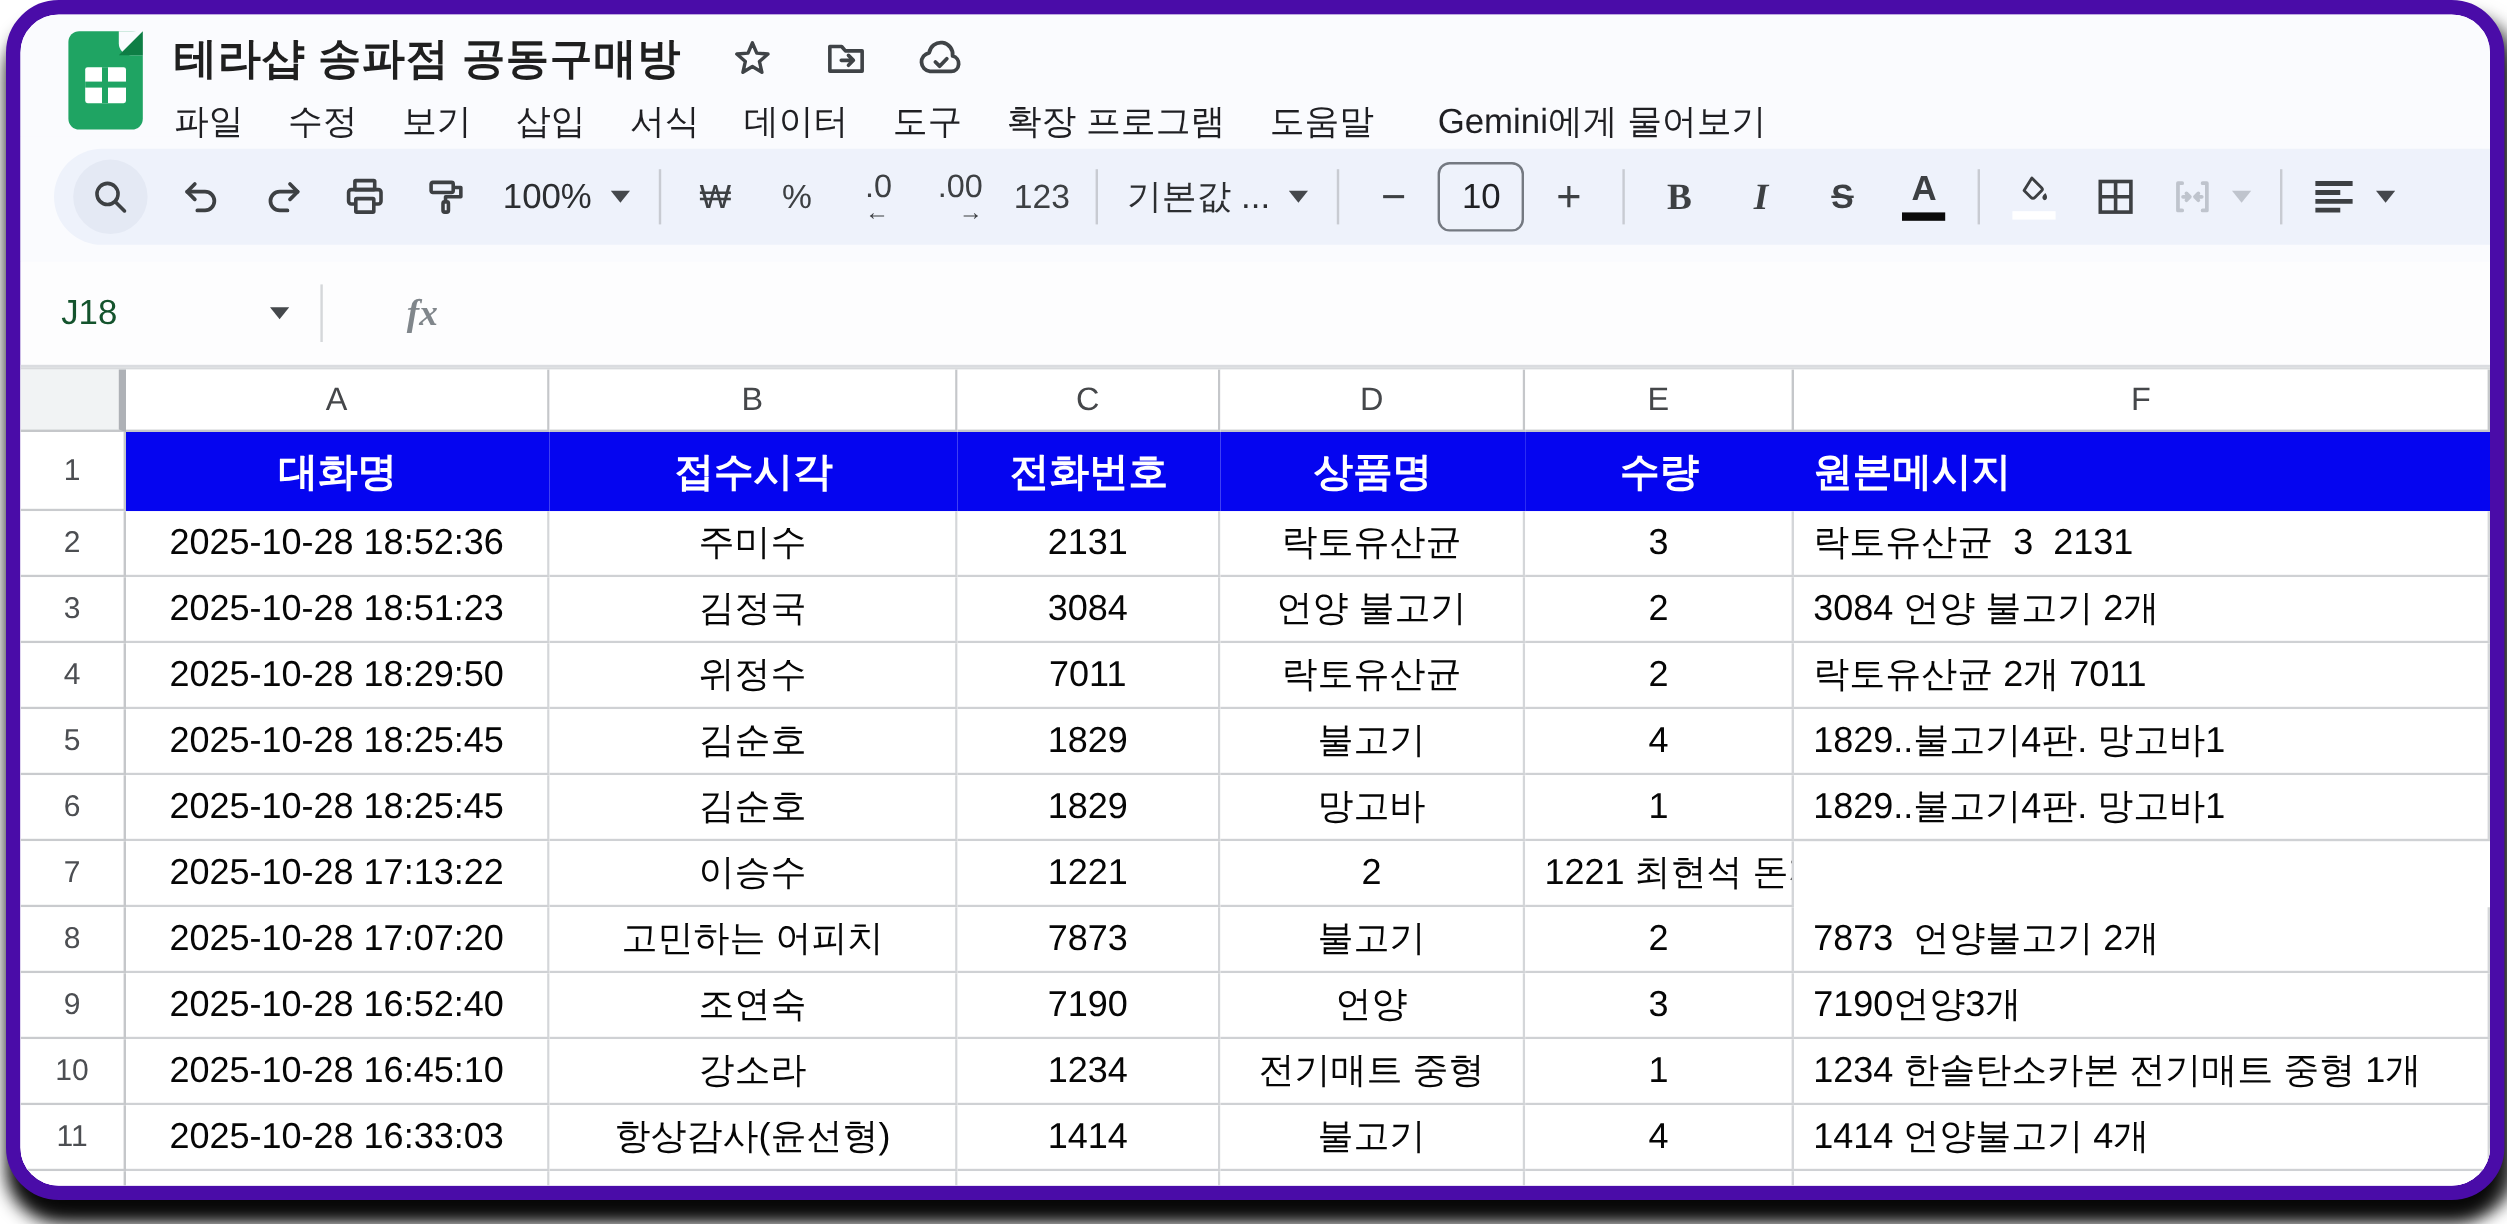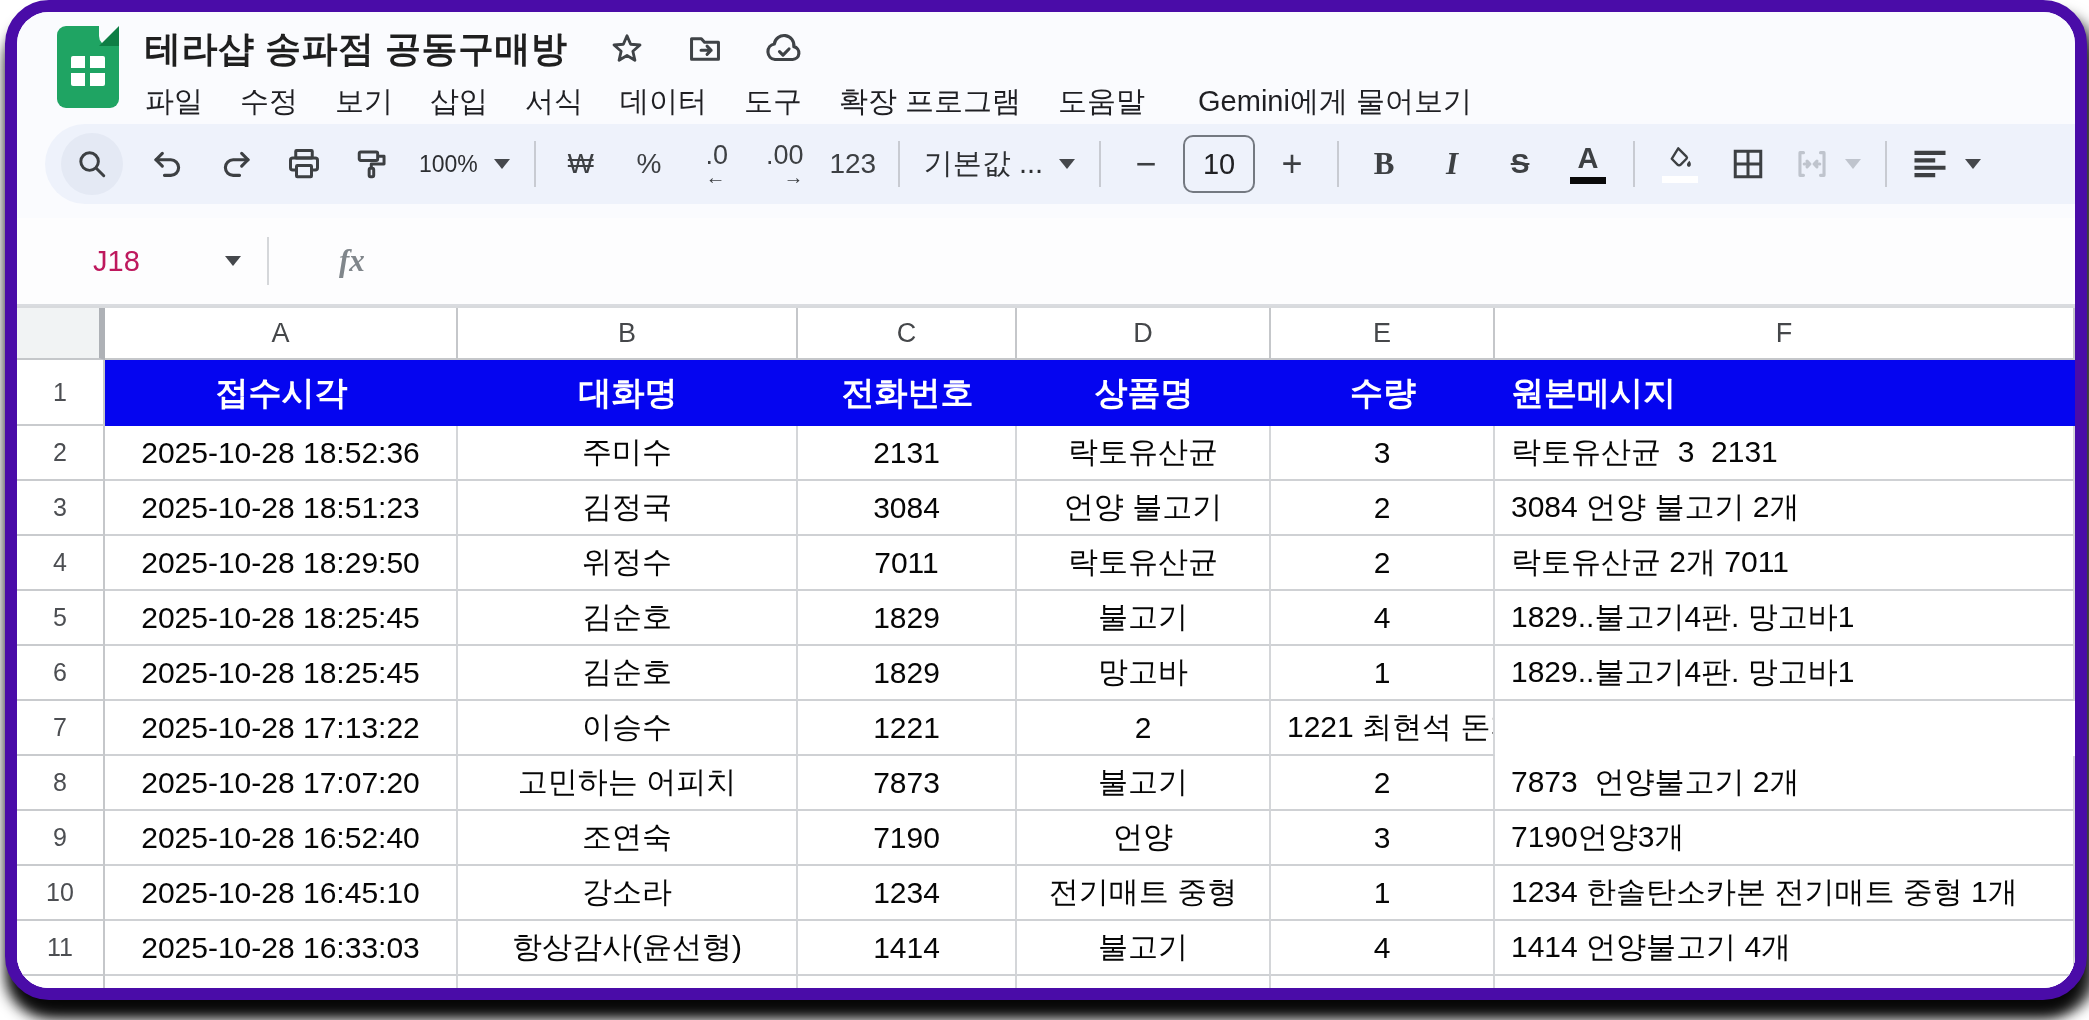--- a/index.html
+++ b/index.html
@@ -33,42 +33,42 @@
   .toolbar { background:#eef2fb; border-radius:40px 0 0 40px; height:80px; width:100%;
              display:flex; align-items:center; padding:0 6px 0 16px; gap:6px; overflow:hidden; }
   .titem { min-width:62px; height:62px; display:flex; align-items:center; justify-content:center;
            color:#3d4043; border-radius:31px; flex:none; position:relative; }
   .titem.search { background:#e4e9f4; margin-right:8px; }
   .titem.text { font-size:28px; font-weight:500; }
   .tdiv { width:2px; height:46px; background:#c8cbd2; margin:0 8px; flex:none; }
   .caret { width:0; height:0; border-left:8px solid transparent; border-right:8px solid transparent;
            border-top:10px solid #45484c; margin-left:4px; }
   .combo { display:flex; align-items:center; gap:12px; padding:0 10px; }
-  .zoom-label { font-size:23px; color:#2c2e31; }
+  .zoom-label { font-size:29px; color:#2c2e31; }
   .fmt-label { font-size:29px; color:#2c2e31; }
   .decwrap { display:inline-flex; flex-direction:column; align-items:center; line-height:1; font-size:27px; font-weight:500; }
   .decwrap .darr { font-size:20px; margin-top:-2px; }
   .decwrap.inc .darr { align-self:flex-end; }
   .decwrap.dec .darr { align-self:flex-start; }
   .fs-box { width:72px; height:58px; border:2px solid #747981; border-radius:10px;
             display:flex; align-items:center; justify-content:center; font-size:29px; color:#202124; background:transparent; }
   .pm { font-size:36px; color:#3d4043; }
   .b-label { font-size:31px; font-weight:800; font-family:"Liberation Serif","DejaVu Serif",serif; }
   .i-label { font-size:31px; font-style:italic; font-weight:600; font-family:"Liberation Serif","DejaVu Serif",serif; }
   .s-label { font-size:28px; font-weight:600; text-decoration:line-through; }
   .stack { display:flex; flex-direction:column; align-items:center; gap:4px; }
   .a-label { font-size:29px; font-weight:600; line-height:1; }
   .swatchbar { width:36px; height:7px; background:#0a0a0a; }
   .swatchbar.fill { background:#ffffff; }
   .grayed { opacity:0.55; }
   
   .formula-bar { background:#fdfdfe; height:88px; display:flex; align-items:center;
                  padding-left:34px; border-bottom:2px solid #dadce0; }
   .name-box { width:190px; display:flex; align-items:center; justify-content:space-between; }
-  .name-ref { font-size:29px; color:#be185d;margin-left:42px; }
+  .name-ref { font-size:29px; color:#14532d; }
   .fdiv { width:2px; height:48px; background:#d5d7da; margin:0 22px 0 26px; }
   .fx { font-size:31px; font-style:italic; font-weight:600; color:#80868b;
         font-family:"Liberation Serif","DejaVu Serif",serif;margin-left:48px; }
   
   .grid { background:#ffffff; }
   .grow { display:grid; grid-template-columns:88px 353px 340px 219px 254px 224px minmax(0,1fr); }
   .col-strip { height:54px; border-top:2px solid #d8dadd; }
   .col-strip .corner { background:#f1f3f4; border-right:6px solid #aeb1b6; border-bottom:2px solid #c5c7ca; }
   .col-strip .letter { background:#ffffff; display:flex; align-items:center; justify-content:center;
                        font-size:27px; color:#45474a; border-right:2px solid #c5c7ca; border-bottom:2px solid #c5c7ca; }
@@ -265,22 +265,22 @@
       <div class="letter">A</div>
       <div class="letter">B</div>
       <div class="letter">C</div>
       <div class="letter">D</div>
       <div class="letter">E</div>
       <div class="letter">F</div>
     </div>
 
     <div class="grow hrow">
       <div class="rnum">1</div>
+      <div class="hcell">대화명</div>
       <div class="hcell">접수시각</div>
-      <div class="hcell">대화명</div>
       <div class="hcell">전화번호</div>
       <div class="hcell">상품명</div>
       <div class="hcell">수량</div>
       <div class="hcell left">원본메시지</div>
     </div>
 
     <div class="grow drow">
       <div class="rnum">2</div>
       <div class="cell">2025-10-28 18:52:36</div>
       <div class="cell">주미수</div>

